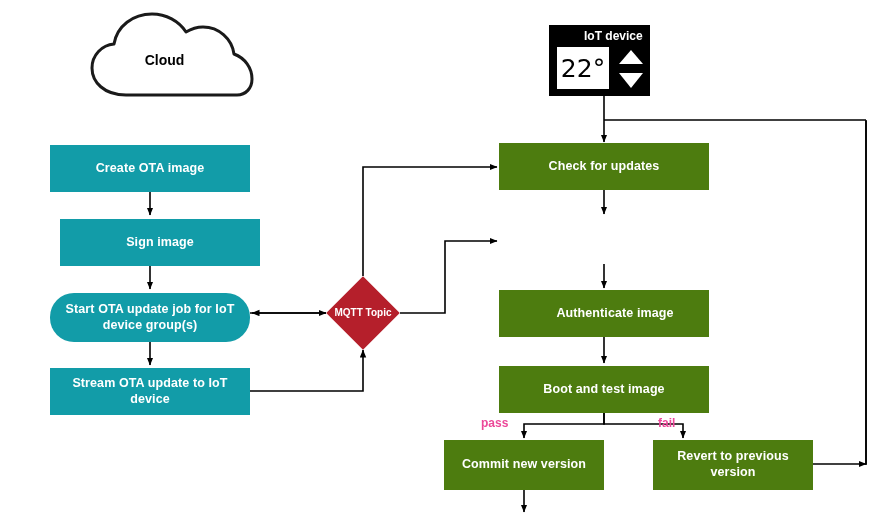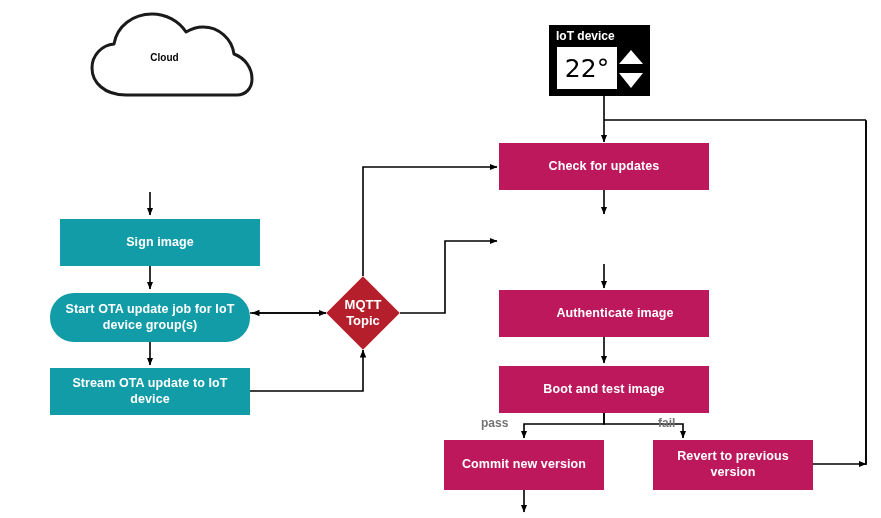--- a/index.html
+++ b/index.html
@@ -25,62 +25,63 @@
     justify-content: center;
     text-align: center;
     color: #ffffff;
     font-weight: bold;
     font-size: 12.5px;
     line-height: 1.25;
     letter-spacing: 0.1px;
     padding: 4px 6px;
   }
   .node.light { background: #129ca8; }
-  .node.dark  { background: #be185d; }
+  .node.dark  { background: #4d7c0f; }
 
   .diamond {
     position: absolute;
     background: #b51f2b;
     transform: rotate(45deg);
     box-sizing: border-box;
   }
   .diamond-label {
     position: absolute;
     display: flex;
     align-items: center;
     justify-content: center;
     text-align: center;
     color: #ffffff;
     font-weight: bold;
-    font-size: 13px;
+    font-size: 10px;
     line-height: 1.2;
   }
   .cloud-label {
     position: absolute;
     color: #000000;
     font-weight: bold;
-    font-size: 10px;
+    font-size: 14px;
     text-align: center;
   }
   .edge-label {
     position: absolute;
-    color: #737373;
+    color: #ec4899;
     font-weight: bold;
     font-size: 12px;
   }
   .iot-box {
     position: absolute;
     background: #000000;
     box-sizing: border-box;
   }
   .iot-title {
     position: absolute;
     color: #ffffff;
     font-weight: bold;
     font-size: 12px;
+    margin-left: 28px;
   }
   .iot-screen {
     position: absolute;
     background: #ffffff;
     display: flex;
     align-items: center;
     justify-content: center;
     color: #000000;
     font-size: 25px;
     font-family: "DejaVu Sans", sans-serif;
@@ -137,26 +138,29 @@
     <path d="M794,464 L866,464" fill="none" stroke="#000" stroke-width="1.6" marker-end="url(#arrow)"></path>
     <path d="M866,464 L866,121" fill="none" stroke="#000" stroke-width="1.6"></path>
 
     <path d="M524,490 L524,512" fill="none" stroke="#000" stroke-width="1.6" marker-end="url(#arrow)"></path>
   </svg>
 
   <div class="cloud-label" style="left:122px; top:52px; width:85px;">Cloud</div>
 
   <div class="iot-box" style="left:549px; top:25px; width:101px; height:71px;"></div>
   <div class="iot-title" style="left:556px; top:29px;">IoT device</div>
-  <div class="iot-screen" style="left:557px; top:47px; width:60px; height:42px;">22°</div>
+  <div class="iot-screen" style="left:557px; top:47px; width:52px; height:42px;">22°</div>
   <svg class="overlay" viewBox="0 0 881 518">
     <path d="M631,50 L643,64 L619,64 Z" fill="#ffffff"></path>
     <path d="M631,88 L643,73 L619,73 Z" fill="#ffffff"></path>
   </svg>
 
+  <div class="node light" style="left:50px; top:145px; width:200px; height:47px;">
+    <span>Create OTA image</span>
+  </div>
 
   <div class="node light" style="left:60px; top:219px; width:200px; height:47px;">
     <span>Sign image</span>
   </div>
 
   <div class="node light" style="left:50px; top:293px; width:200px; height:49px;border-radius:24px;">
     <span>Start OTA update job for IoT device group(s)</span>
   </div>
 
   <div class="node light" style="left:50px; top:368px; width:200px; height:47px;">

